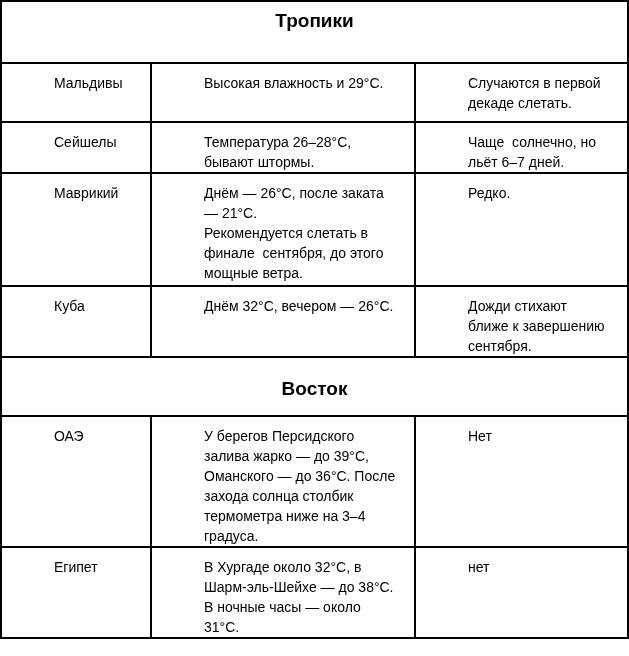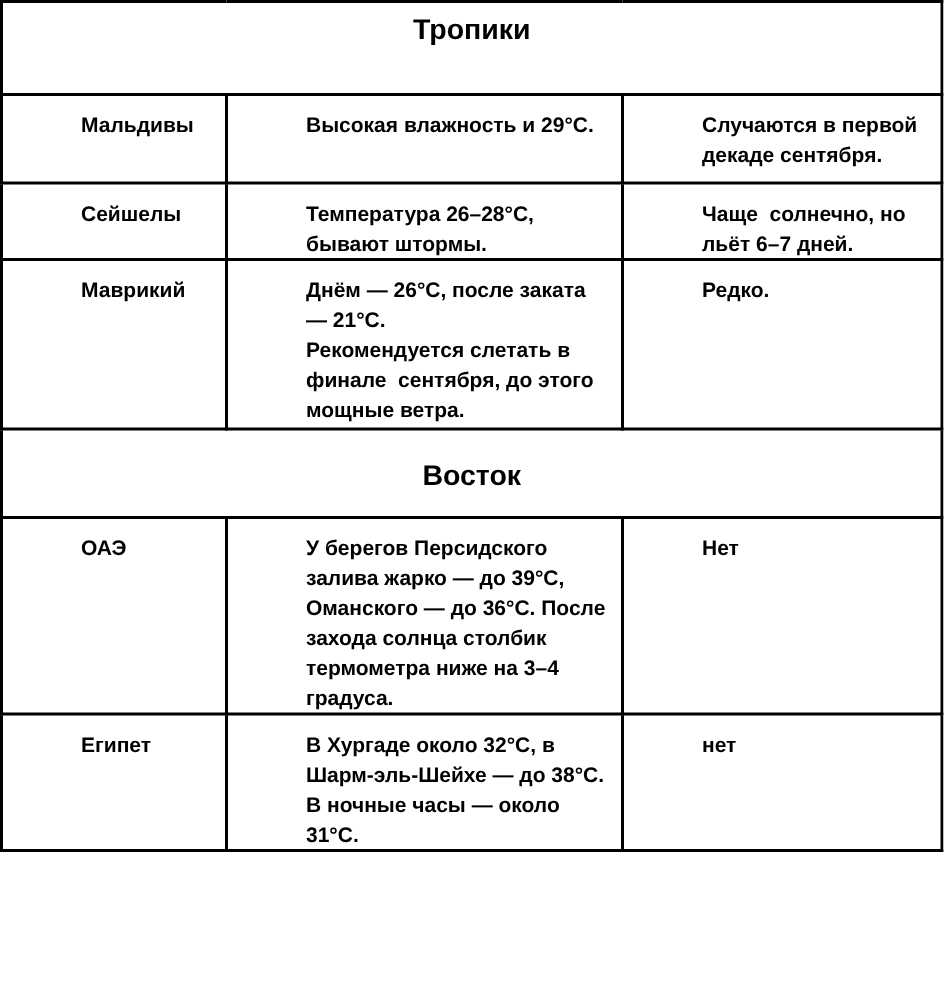--- a/index.html
+++ b/index.html
@@ -25,21 +25,20 @@
   table.doc-table col.c3 { width: 213px; }
   table.doc-table td {
     border: 2px solid #000000;
     vertical-align: top;
     font-size: 14px;
     line-height: 20px;
     white-space: pre-wrap;
     overflow: hidden;
     padding: 9px 4px 0 52px;
     box-sizing: border-box;
-    font-weight: bold;
   }
   td.country-cell { padding-left: 54px; }
   td.rain-cell    { padding-left: 56px; }
   tr.section-row td {
     text-align: center;
     font-weight: bold;
     font-size: 19px;
     line-height: 22px;
     padding: 8px 0 0 0;
   }
@@ -56,41 +55,48 @@
   </colgroup>
   <tbody>
     <tr class="section-row first" style="height:62px">
       <td colspan="3">Тропики</td>
     </tr>
 
     <tr style="height:59px">
       <td class="country-cell">Мальдивы</td>
       <td class="weather-cell">Высокая влажность и 29°С.</td>
       <td class="rain-cell">Случаются в первой
-декаде сентября.</td>
+декаде слетать.</td>
     </tr>
 
     <tr style="height:49px">
       <td class="country-cell">Сейшелы</td>
       <td class="weather-cell">Температура 26–28°С,
 бывают штормы.</td>
       <td class="rain-cell">Чаще  солнечно, но
 льёт 6–7 дней.</td>
     </tr>
 
     <tr style="height:113px">
       <td class="country-cell">Маврикий</td>
       <td class="weather-cell">Днём — 26°С, после заката
 — 21°С.
 Рекомендуется слетать в
 финале  сентября, до этого
 мощные ветра.</td>
       <td class="rain-cell">Редко.</td>
     </tr>
 
+    <tr style="height:71px">
+      <td class="country-cell">Куба</td>
+      <td class="weather-cell">Днём 32°С, вечером — 26°С.</td>
+      <td class="rain-cell">Дожди стихают
+ближе к завершению
+сентября.</td>
+    </tr>
 
     <tr class="section-row second" style="height:59px">
       <td colspan="3">Восток</td>
     </tr>
 
     <tr style="height:127px">
       <td class="country-cell">ОАЭ</td>
       <td class="weather-cell">У берегов Персидского
 залива жарко — до 39°С,
 Оманского — до 36°С. После

